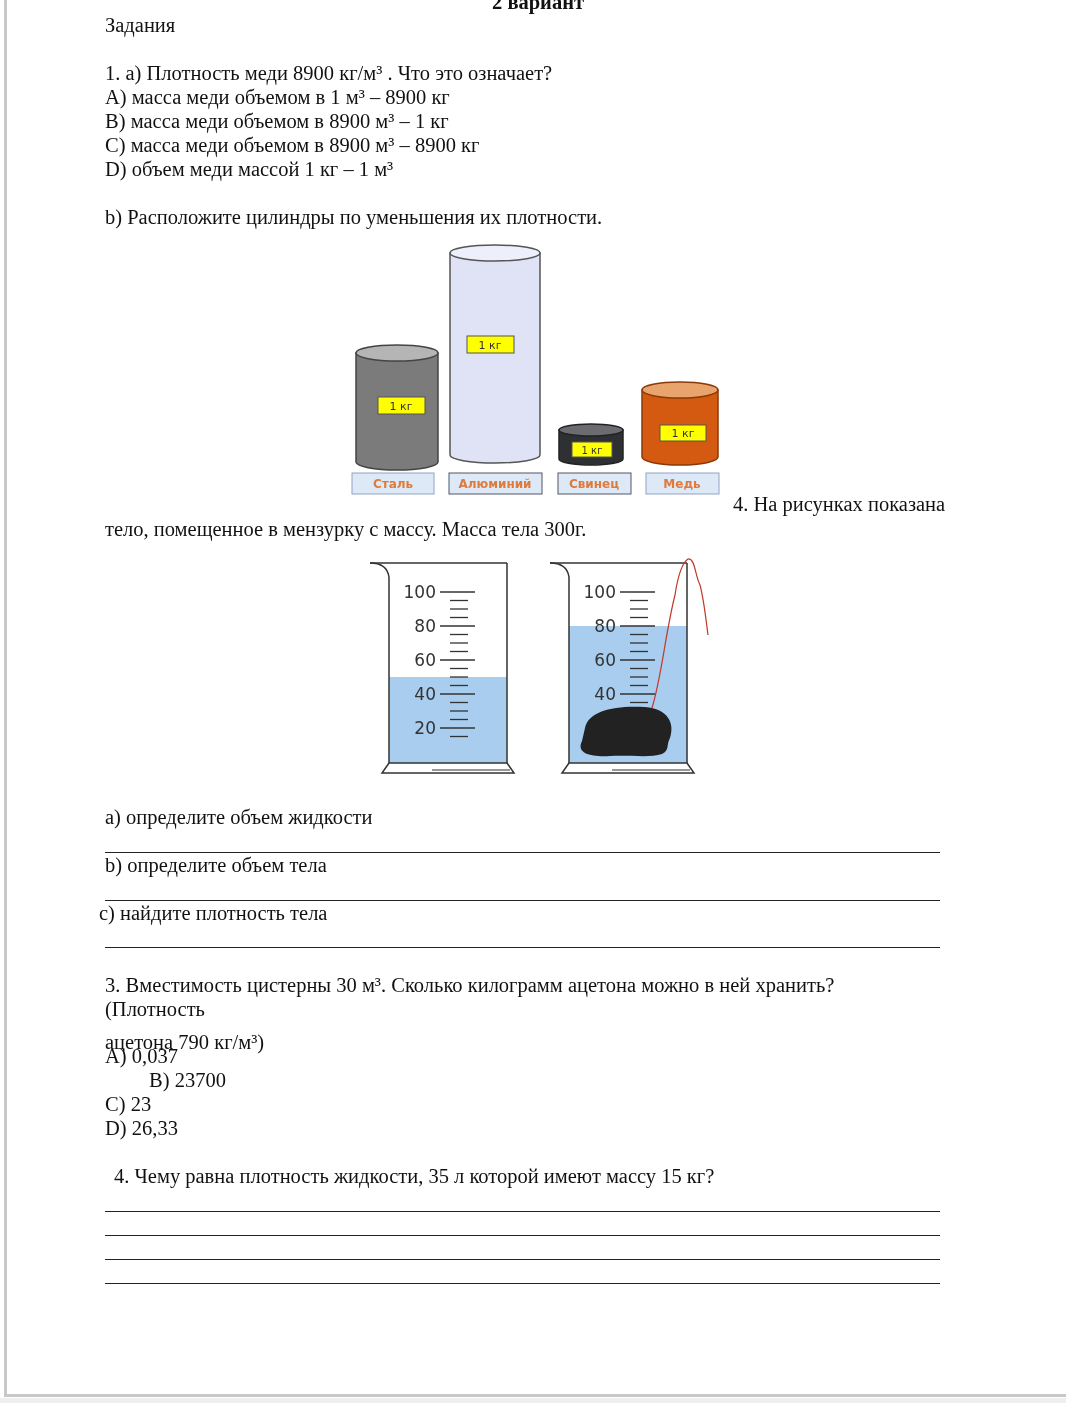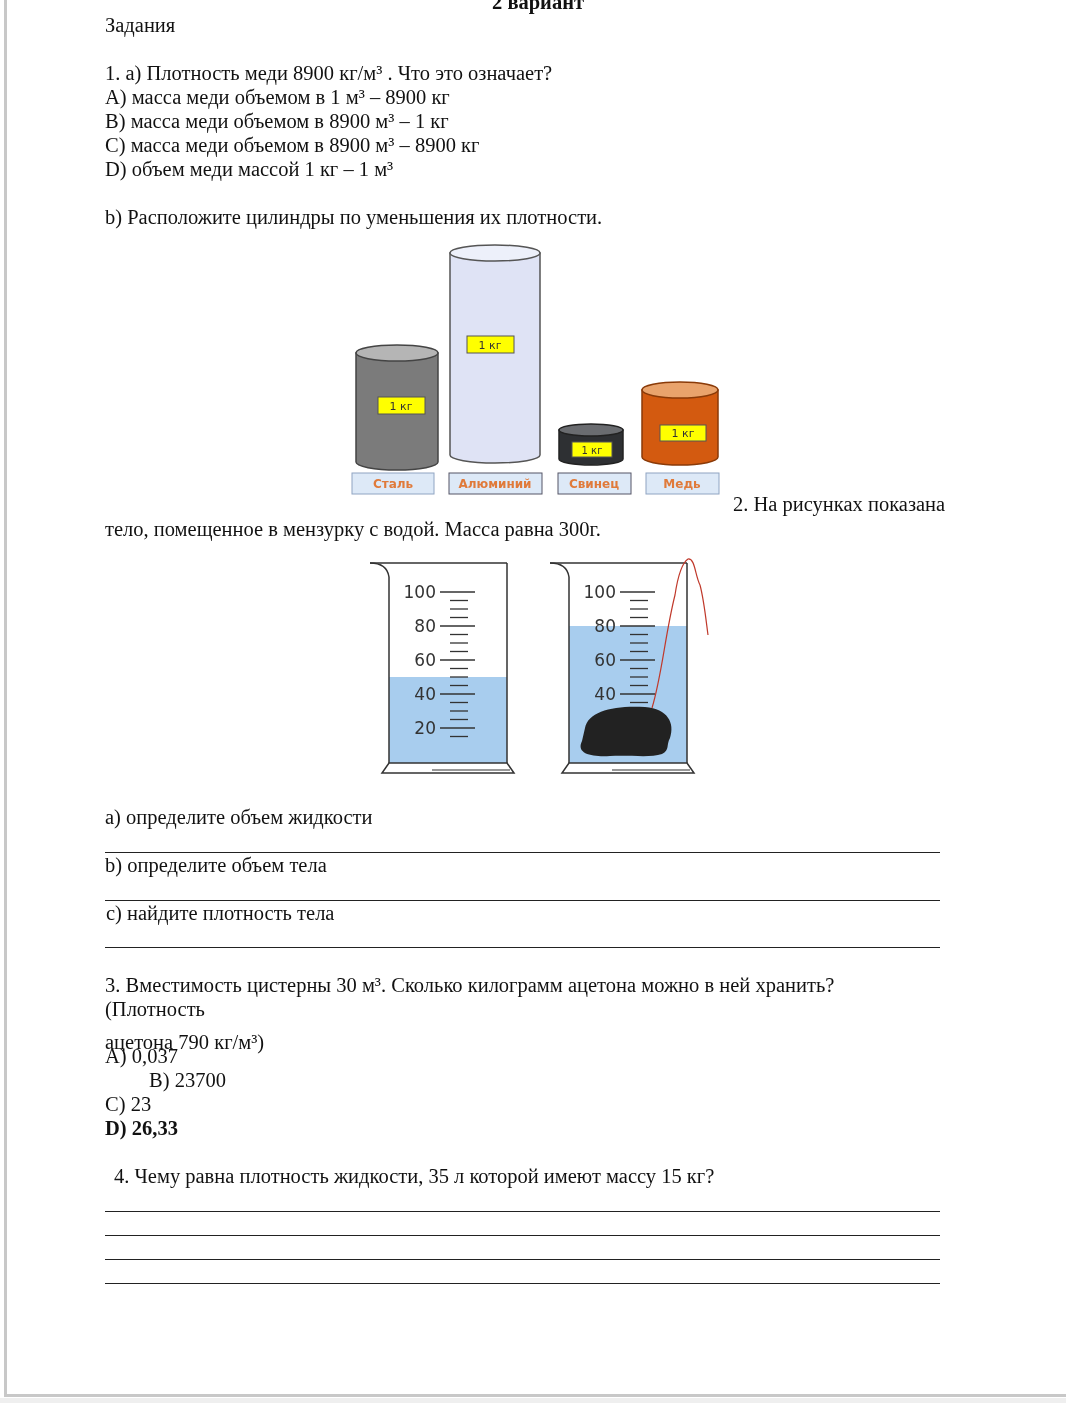--- a/index.html
+++ b/index.html
@@ -68,22 +68,22 @@
   <rect x="12" y="233" width="82" height="21" fill="#dde9f7" stroke="#8fa4c2"></rect>
   <text x="53" y="248" font-size="12" font-weight="bold" text-anchor="middle" fill="#e07a3a">Сталь</text>
   <rect x="109" y="233" width="93" height="21" fill="#dde9f7" stroke="#556"></rect>
   <text x="155" y="248" font-size="12" font-weight="bold" text-anchor="middle" fill="#e07a3a">Алюминий</text>
   <rect x="218" y="233" width="73" height="21" fill="#dde9f7" stroke="#556"></rect>
   <text x="254" y="248" font-size="12" font-weight="bold" text-anchor="middle" fill="#e07a3a">Свинец</text>
   <rect x="306" y="233" width="73" height="21" fill="#dde9f7" stroke="#8fa4c2"></rect>
   <text x="342" y="248" font-size="12" font-weight="bold" text-anchor="middle" fill="#e07a3a">Медь</text>
 </svg>
 
-<div class="t" style="left:733px; top:492px;">2. На рисунках показана</div>
-<div class="t" style="left:105px; top:517px;">тело, помещенное в мензурку с водой. Масса равна  300г.</div>
+<div class="t" style="left:733px; top:492px;">4. На рисунках показана</div>
+<div class="t" style="left:105px; top:517px;">тело, помещенное в мензурку с массу. Масса тела  300г.</div>
 
 <svg id="beakers" style="position:absolute; left:370px; top:555px;" width="350" height="225">
 
   <g>
     <rect id="waterL" x="19" y="122" width="118" height="86" fill="#a8cdee"></rect>
     <path d="M0 8 Q17 8 19 22 L19 208 M137 8 L137 208" fill="none" stroke="#333" stroke-width="1.5"></path>
     <line x1="0" y1="8" x2="137" y2="8" stroke="#333" stroke-width="1.5"></line>
     <path d="M19 208 L137 208 L144 218 L12 218 Z" fill="#fff" stroke="#333" stroke-width="1.5"></path>
     <line x1="62" y1="215" x2="140" y2="215" stroke="#333" stroke-width="1.2"></line>
     <g id="scaleL">
@@ -141,28 +141,28 @@
       </g>
     <path d="M215 173 C218 156 245 150 275 152 C298 154 305 168 300 183 C296 190 300 195 292 199 C280 203 262 200 240 201 C225 202 205 200 212 186 Z" fill="#222"></path>
     <path d="M282 153 C292 120 295 80 305 40 C308 20 312 8 318 4 C325 3 325 20 330 30 C334 45 336 65 338 80" fill="none" stroke="#c0392b" stroke-width="1.2"></path>
   </g>
 </svg>
 
 <div class="t" style="left:105px; top:805px;">a) определите объем жидкости</div>
 <div class="rule" style="top:852px;"></div>
 <div class="t" style="left:105px; top:853px;">b) определите объем тела</div>
 <div class="rule" style="top:900px;"></div>
-<div class="t" style="left:106px; top:901px;">c) найдите плотность тела</div>
+<div class="t" style="left:99px; top:901px;">c) найдите плотность тела</div>
 <div class="rule" style="top:947px;"></div>
 
 <div class="t" style="left:105px; top:973px;">3. Вместимость цистерны 30 м³. Сколько килограмм ацетона можно в ней хранить?</div>
 <div class="t" style="left:105px; top:997px;">(Плотность</div>
 <div class="t" style="left:105px; top:1021px;margin-top:9px;">ацетона 790 кг/м³)</div>
 <div class="t" style="left:105px; top:1044px;">A) 0,037</div>
 <div class="t" style="left:105px; top:1068px;margin-left:44px;">B) 23700</div>
 <div class="t" style="left:105px; top:1092px;">C) 23</div>
-<div class="t" style="left:105px; top:1116px;font-weight:bold;">D) 26,33</div>
+<div class="t" style="left:105px; top:1116px;">D) 26,33</div>
 
 <div class="t" style="left:105px; top:1164px;margin-left:9px;">4. Чему равна плотность жидкости, 35 л которой имеют массу 15 кг?</div>
 <div class="rule" style="top:1211px;"></div>
 <div class="rule" style="top:1235px;"></div>
 <div class="rule" style="top:1259px;"></div>
 <div class="rule" style="top:1283px;"></div>
 
 </body></html>

